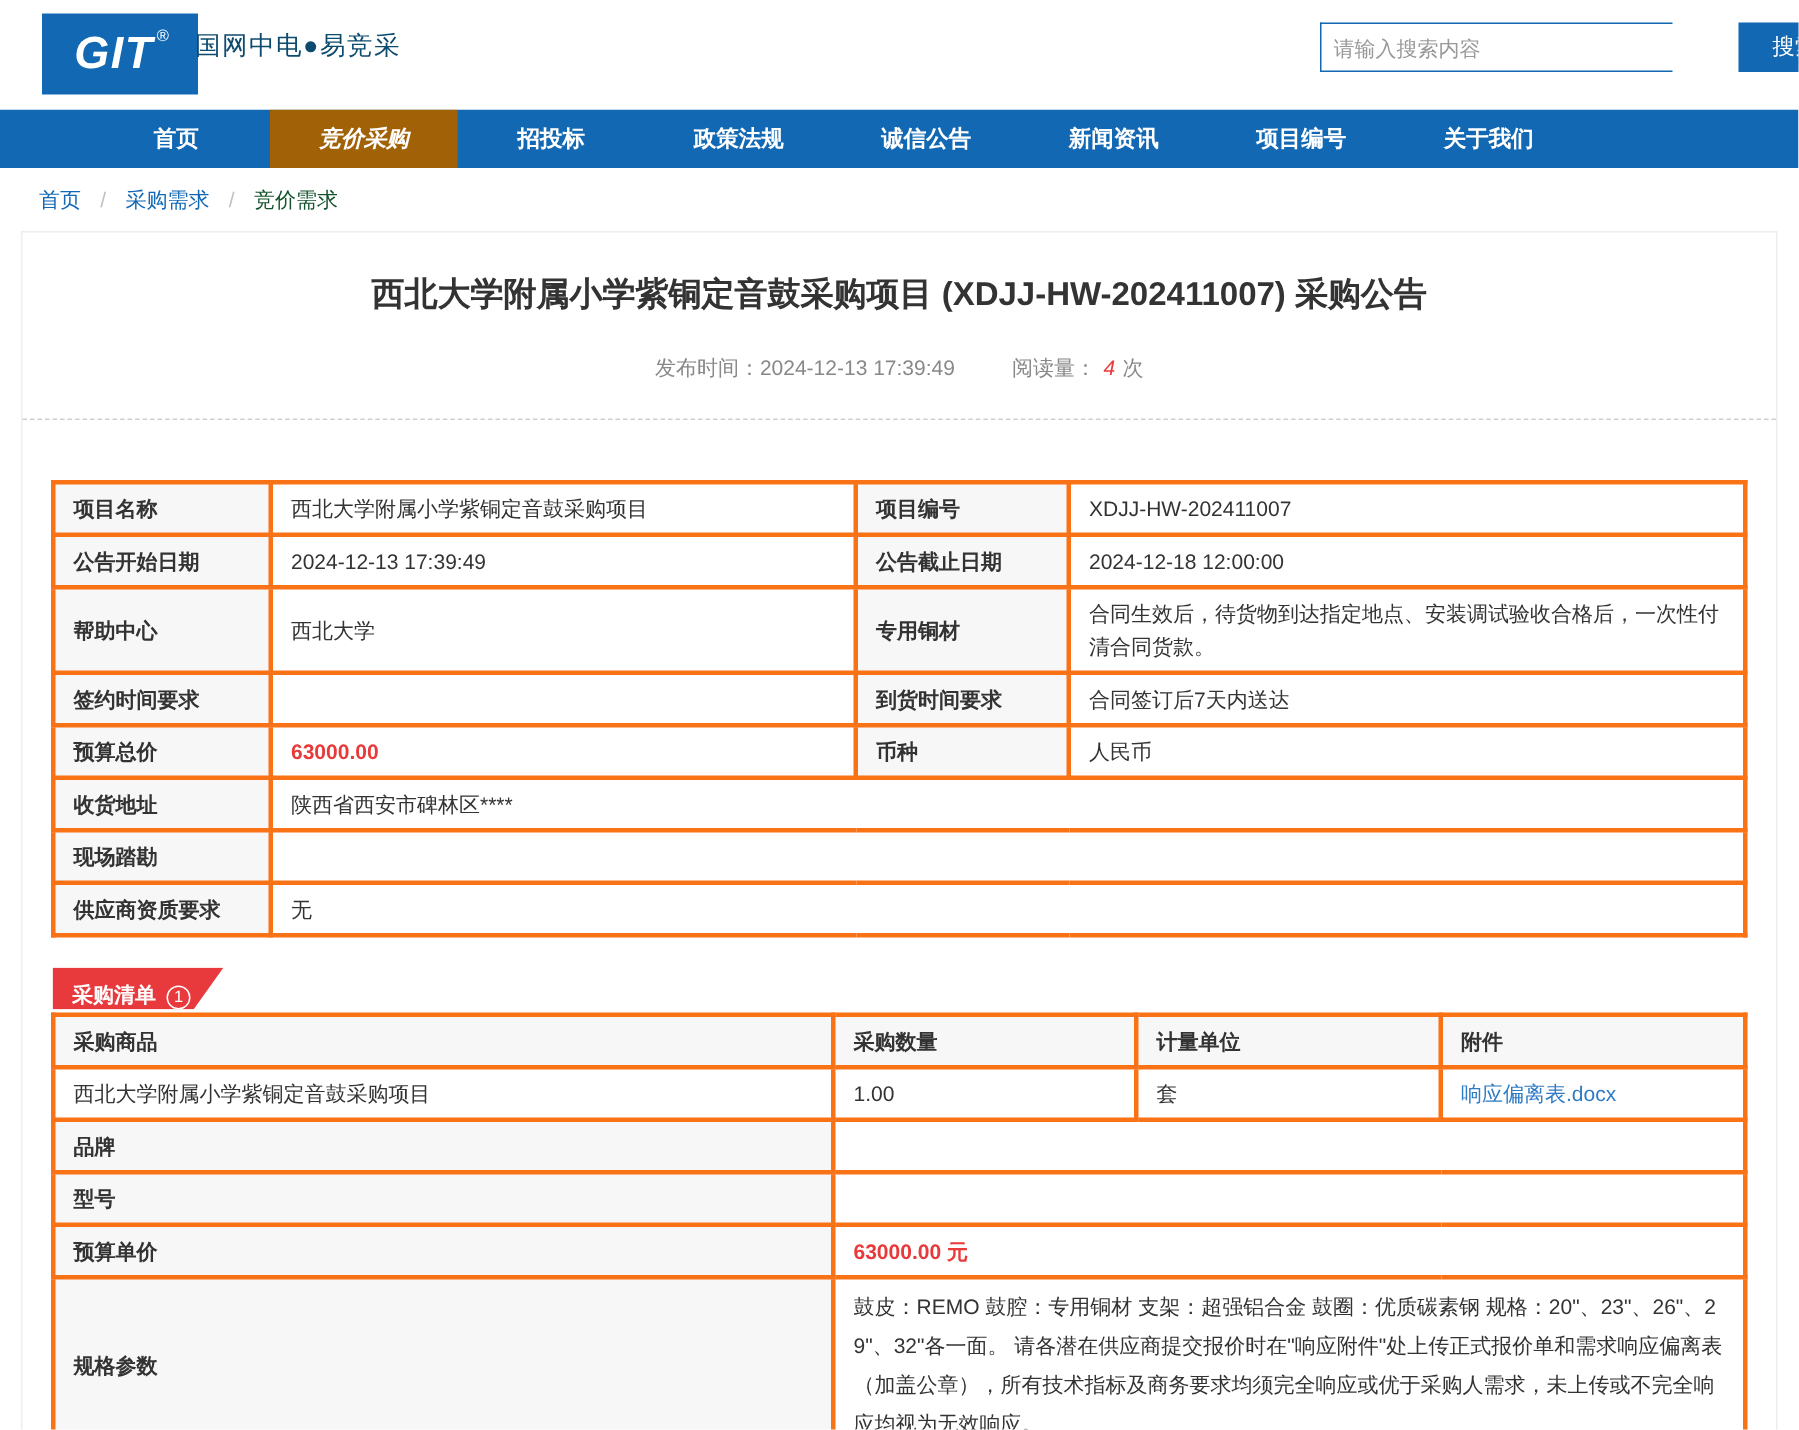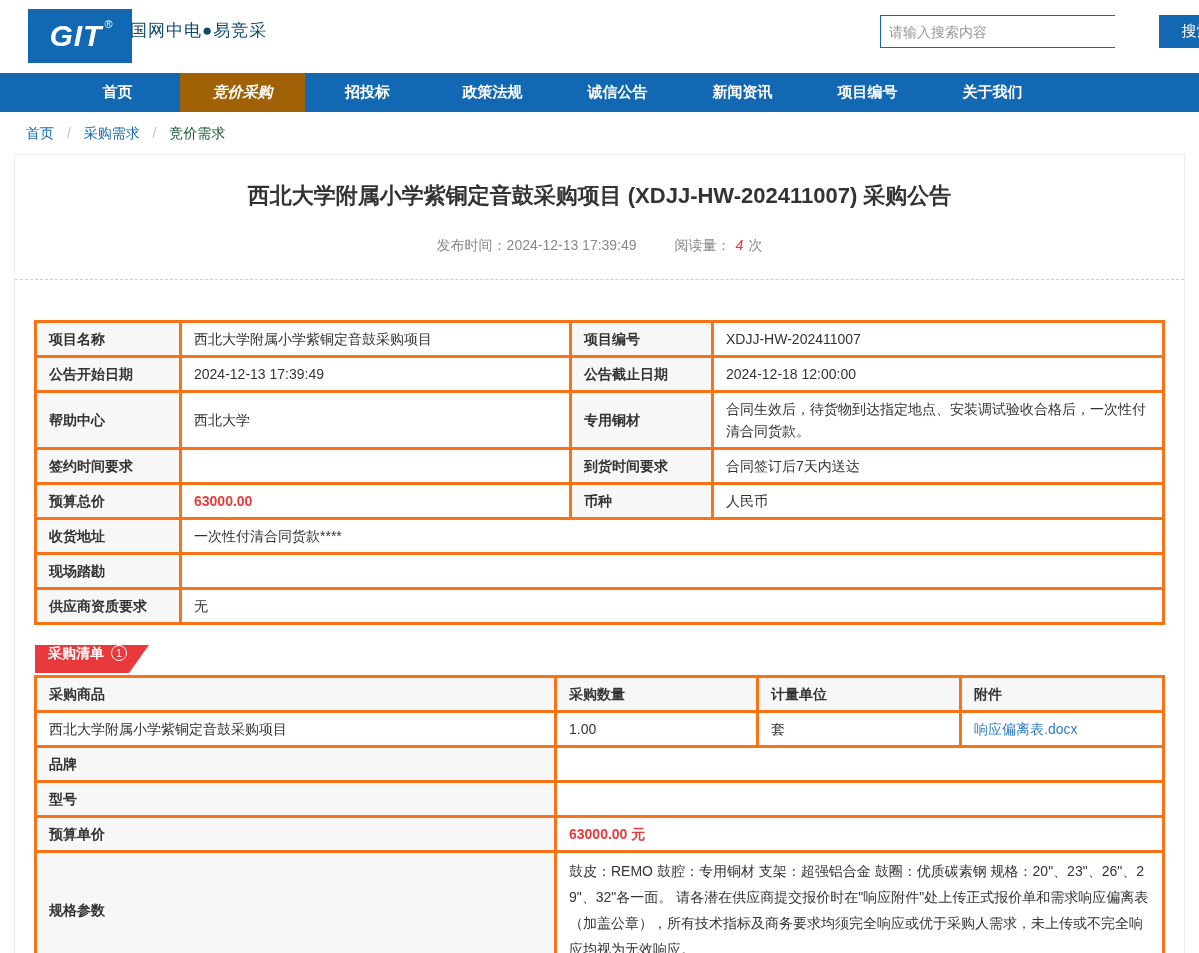--- a/index.html
+++ b/index.html
@@ -53,21 +53,21 @@
   td { border:3px solid #f97316; padding:5px 12px; vertical-align:middle; word-break:break-all; line-height:22px; }
   td.lbl { background:#f7f7f7; font-weight:bold; }
   tr { height:35px; }
   tr.h55 { height:55px; }
   tr.h56 { height:56px; }
   tr.h32 { height:32px; }
   .red { color:#e83a3a; font-weight:bold; }
   
   .badge {
     margin:20px 0 2px 20px; width:114px; height:28px; background:#e8393d; color:#fff;
-    display:flex; align-items:flex-start; padding-left:13px; font-size:14px; font-weight:bold;
+    display:flex; align-items:flex-end; padding-left:13px; font-size:14px; font-weight:bold;
     clip-path:polygon(0 0,100% 0,calc(100% - 20px) 100%,0 100%);
   }
   .badge-circle {
     width:16px; height:16px; border:1px solid #fff; border-radius:50%;
     font-size:11px; line-height:14px; text-align:center; margin-left:7px; font-weight:normal;
   }
   .list-table td.hdr { background:#f7f7f7; font-weight:bold; }
   .att-link { color:#2f7bc5; cursor:pointer; text-decoration:none; }
 </style>
 </head>
@@ -146,21 +146,21 @@
       <td>合同签订后7天内送达</td>
     </tr>
     <tr>
       <td class="lbl">预算总价</td>
       <td class="red">63000.00</td>
       <td class="lbl">币种</td>
       <td>人民币</td>
     </tr>
     <tr>
       <td class="lbl">收货地址</td>
-      <td colspan="3">一次性付清合同货款****</td>
+      <td colspan="3">陕西省西安市碑林区****</td>
     </tr>
     <tr>
       <td class="lbl">现场踏勘</td>
       <td colspan="3"></td>
     </tr>
     <tr>
       <td class="lbl">供应商资质要求</td>
       <td colspan="3">无</td>
     </tr>
   </tbody>

